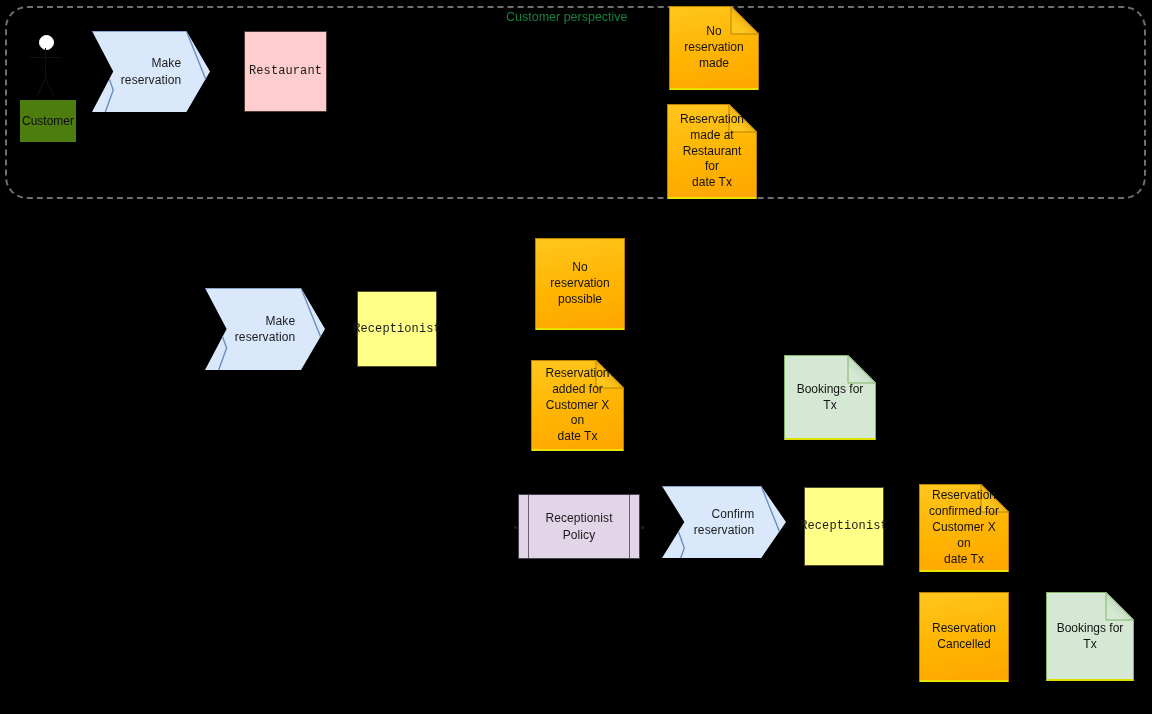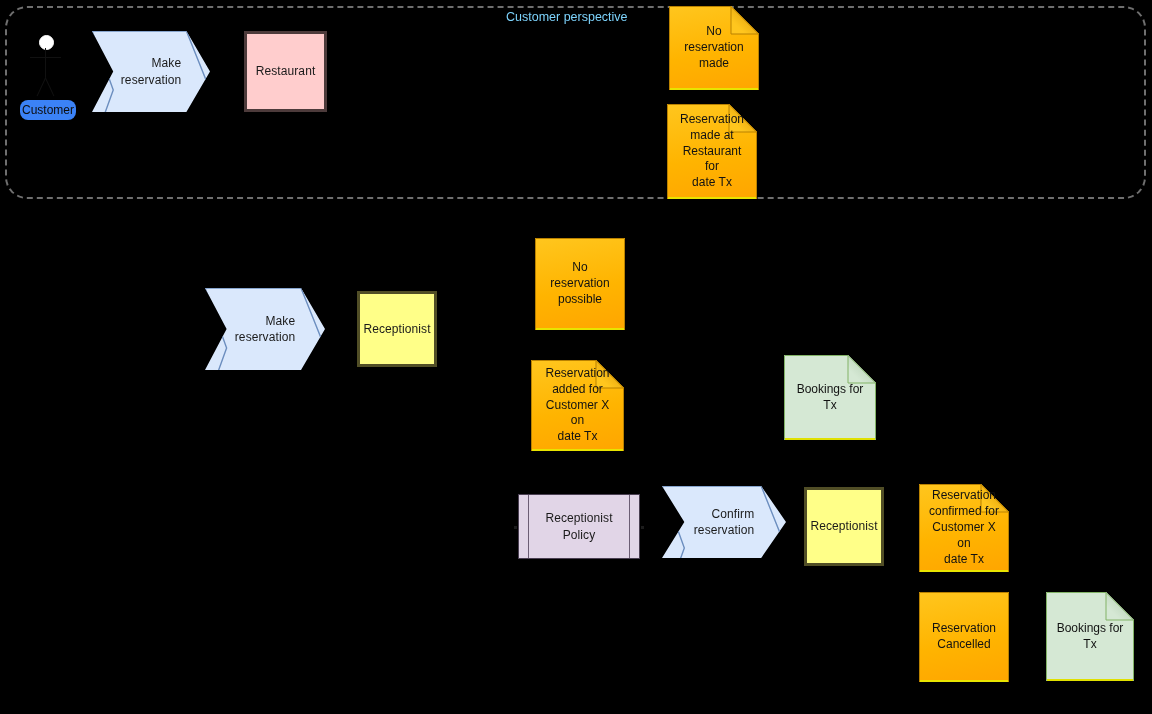--- a/index.html
+++ b/index.html
@@ -43,21 +43,21 @@
   
   .group-box {
     position: absolute;
     box-sizing: border-box;
     border: 2px dashed #6f6f6f;
     border-radius: 22px;
     background: transparent;
   }
   .group-title {
     position: absolute;
-    color: #7dd3fc;
+    color: #15803d;
     font-size: 12.5px;
     white-space: nowrap;
   }
 
   
   .actor-wrap { position: absolute; }
   .actor-head {
     position: absolute;
     width: 13px; height: 13px;
     border-radius: 50%;
@@ -81,26 +81,25 @@
     position: absolute;
     width: 1px; height: 20px;
     background: #111111;
     top: 50px;
   }
   .actor-leg-l { left: 25px; transform: rotate(25deg); transform-origin: top; }
   .actor-leg-r { left: 25px; transform: rotate(-25deg); transform-origin: top; }
   .actor-label {
     position: absolute;
     left: 0; top: 72px;
-    background: #3b82f6;
+    background: #4d7c0f;
     color: #0d0d0d;
     font-size: 12px;
-    padding: 3px 2px;
+    padding: 14px 2px;
     white-space: nowrap;
-    border-radius: 8px;
   }
 
   
   .chevron {
     background: #dae8fc;
     clip-path: polygon(0% 0%, 80% 0%, 100% 50%, 80% 100%, 0% 100%, 18% 50%);
     text-align: right;
   }
   .chevron-outline {
     position: absolute;
@@ -118,21 +117,22 @@
     left: 4%;
     right: 10%;
     bottom: -2px;
     height: 2px;
     background: #00c8d7;
     z-index: 4;
   }
 
   
   .rect {
-    border: 3px solid #0ea5e9;
+    border: 1px solid #0ea5e9;
+    font-family: Liberation Mono, monospace;
   }
   .rect-pink  { background: #ffcdcd; border-color: #4d3b3b; }
   .rect-yellow{ background: #ffff88; border-color: #514e26; }
 
   
   .process {
     background: #e1d5e7;
     border: 1px solid #4a3f52;
     position: absolute;
     box-sizing: border-box;

